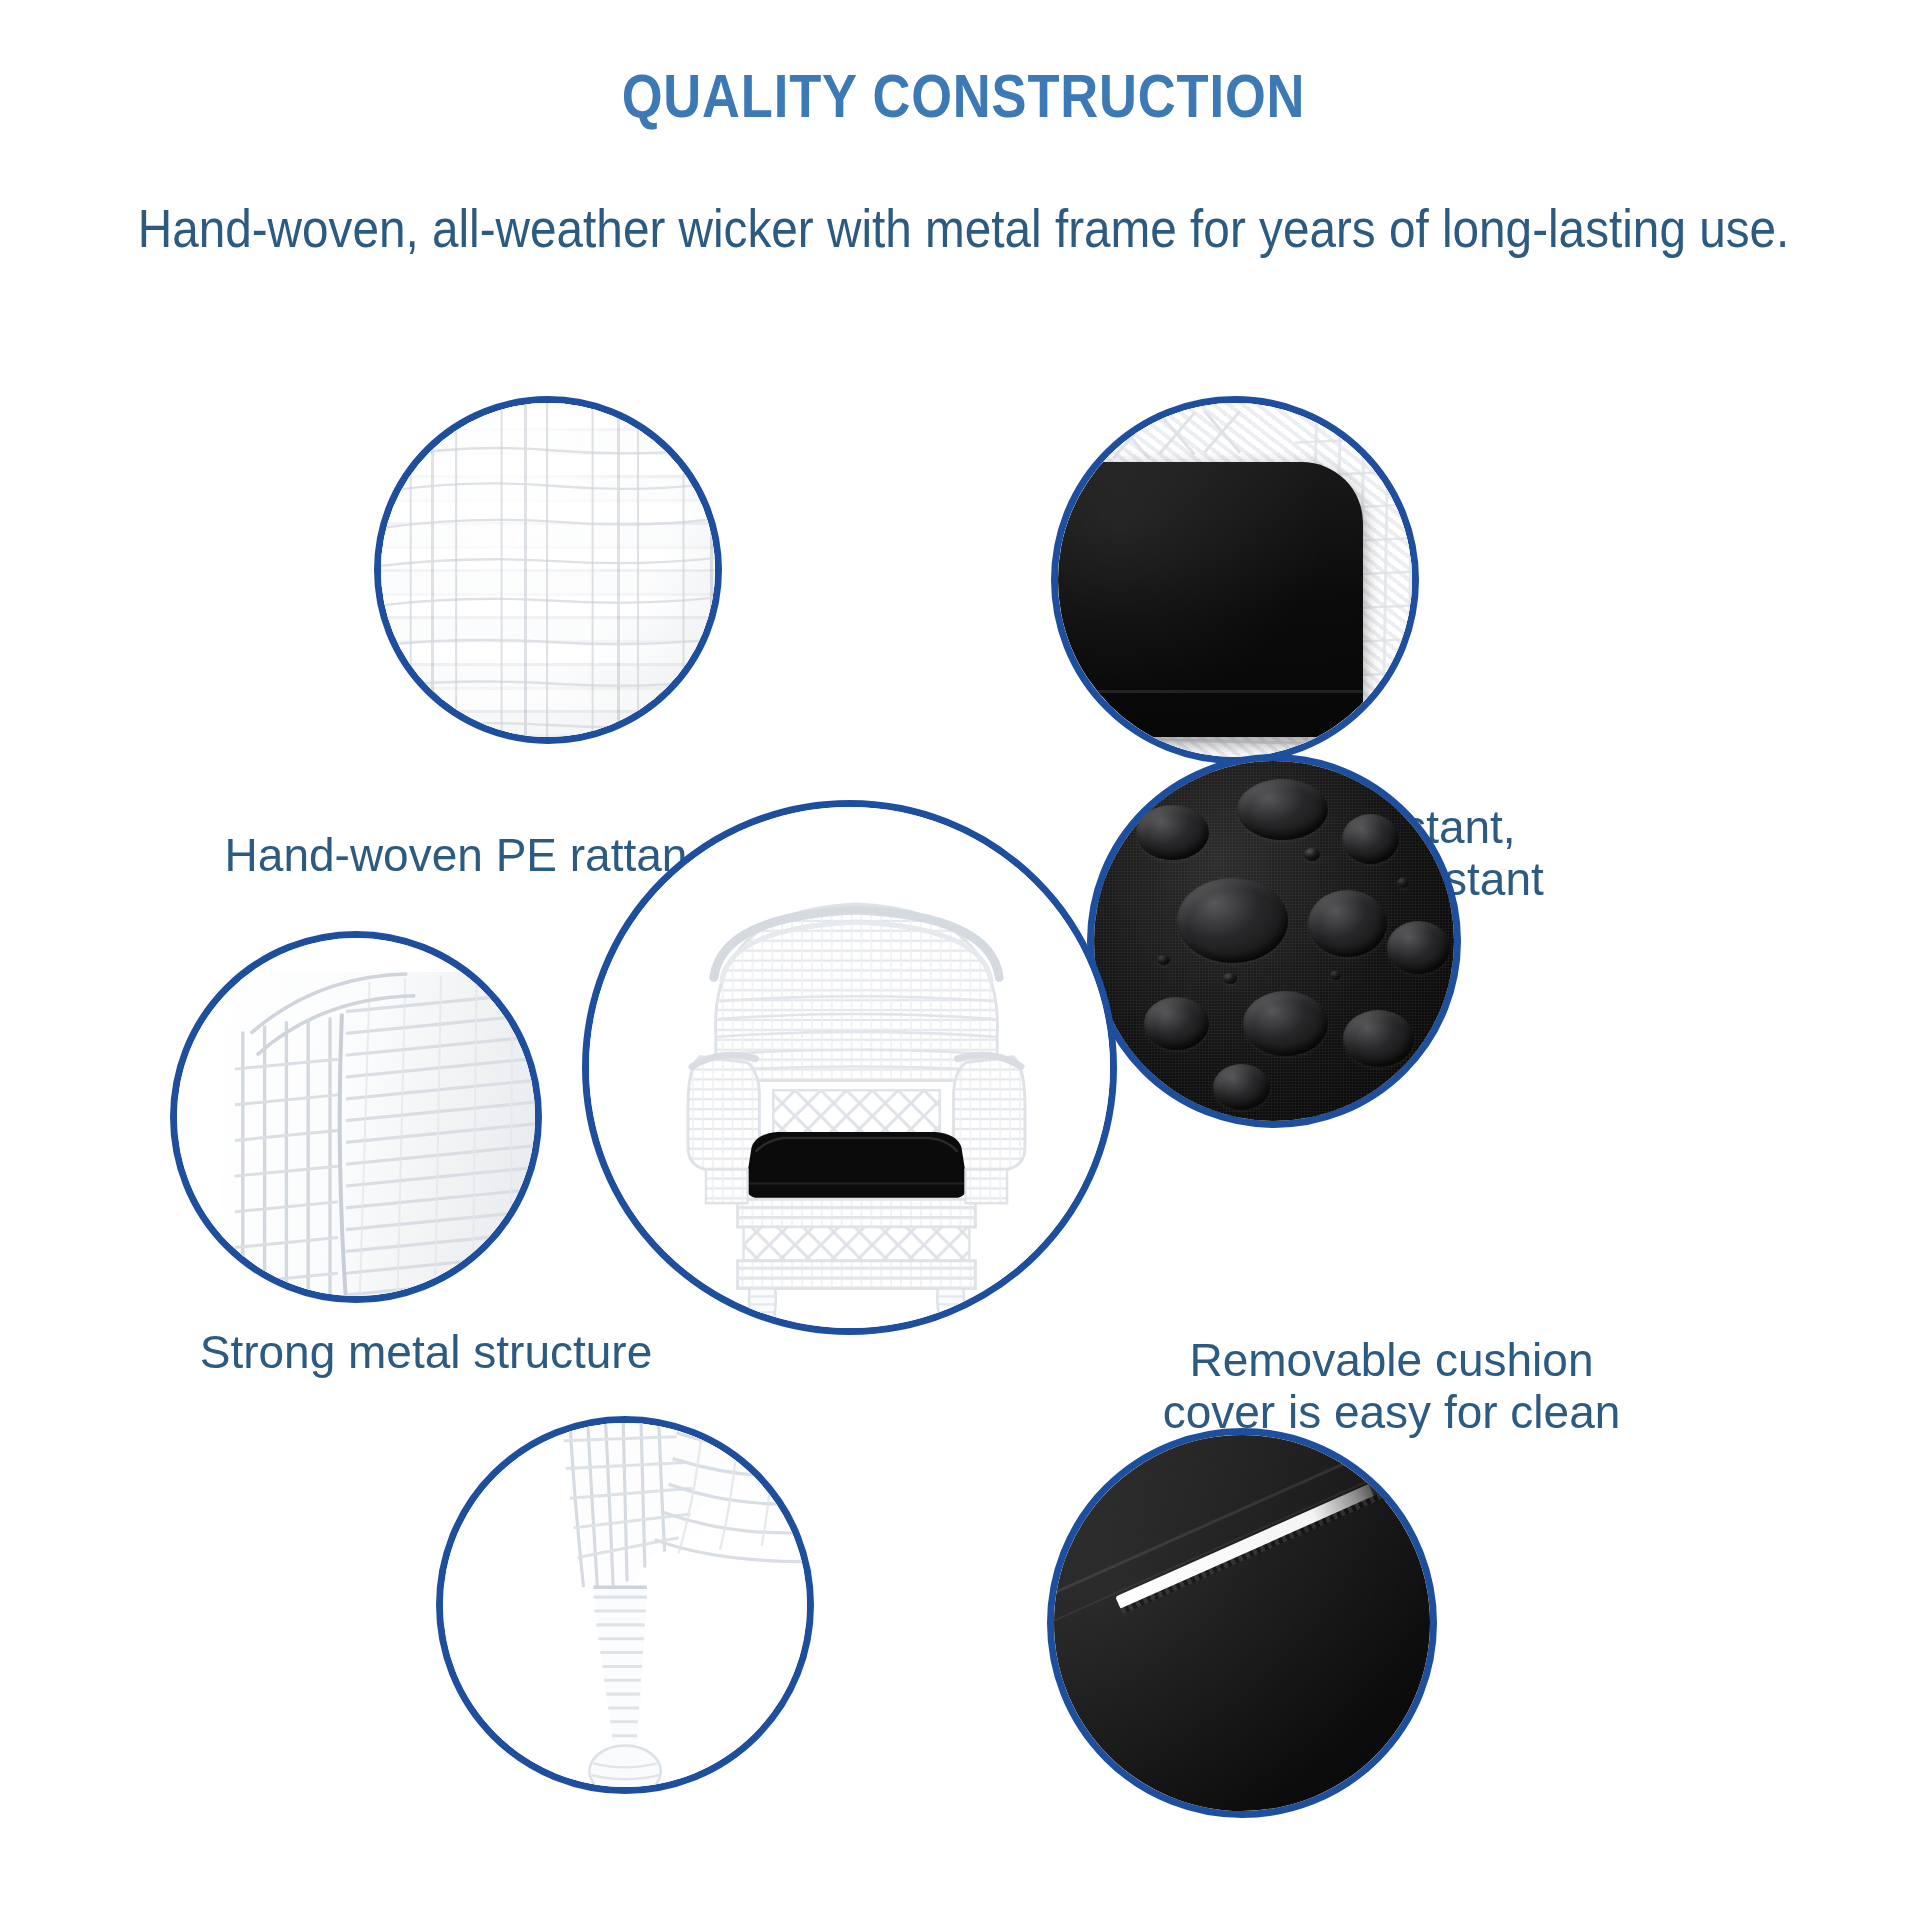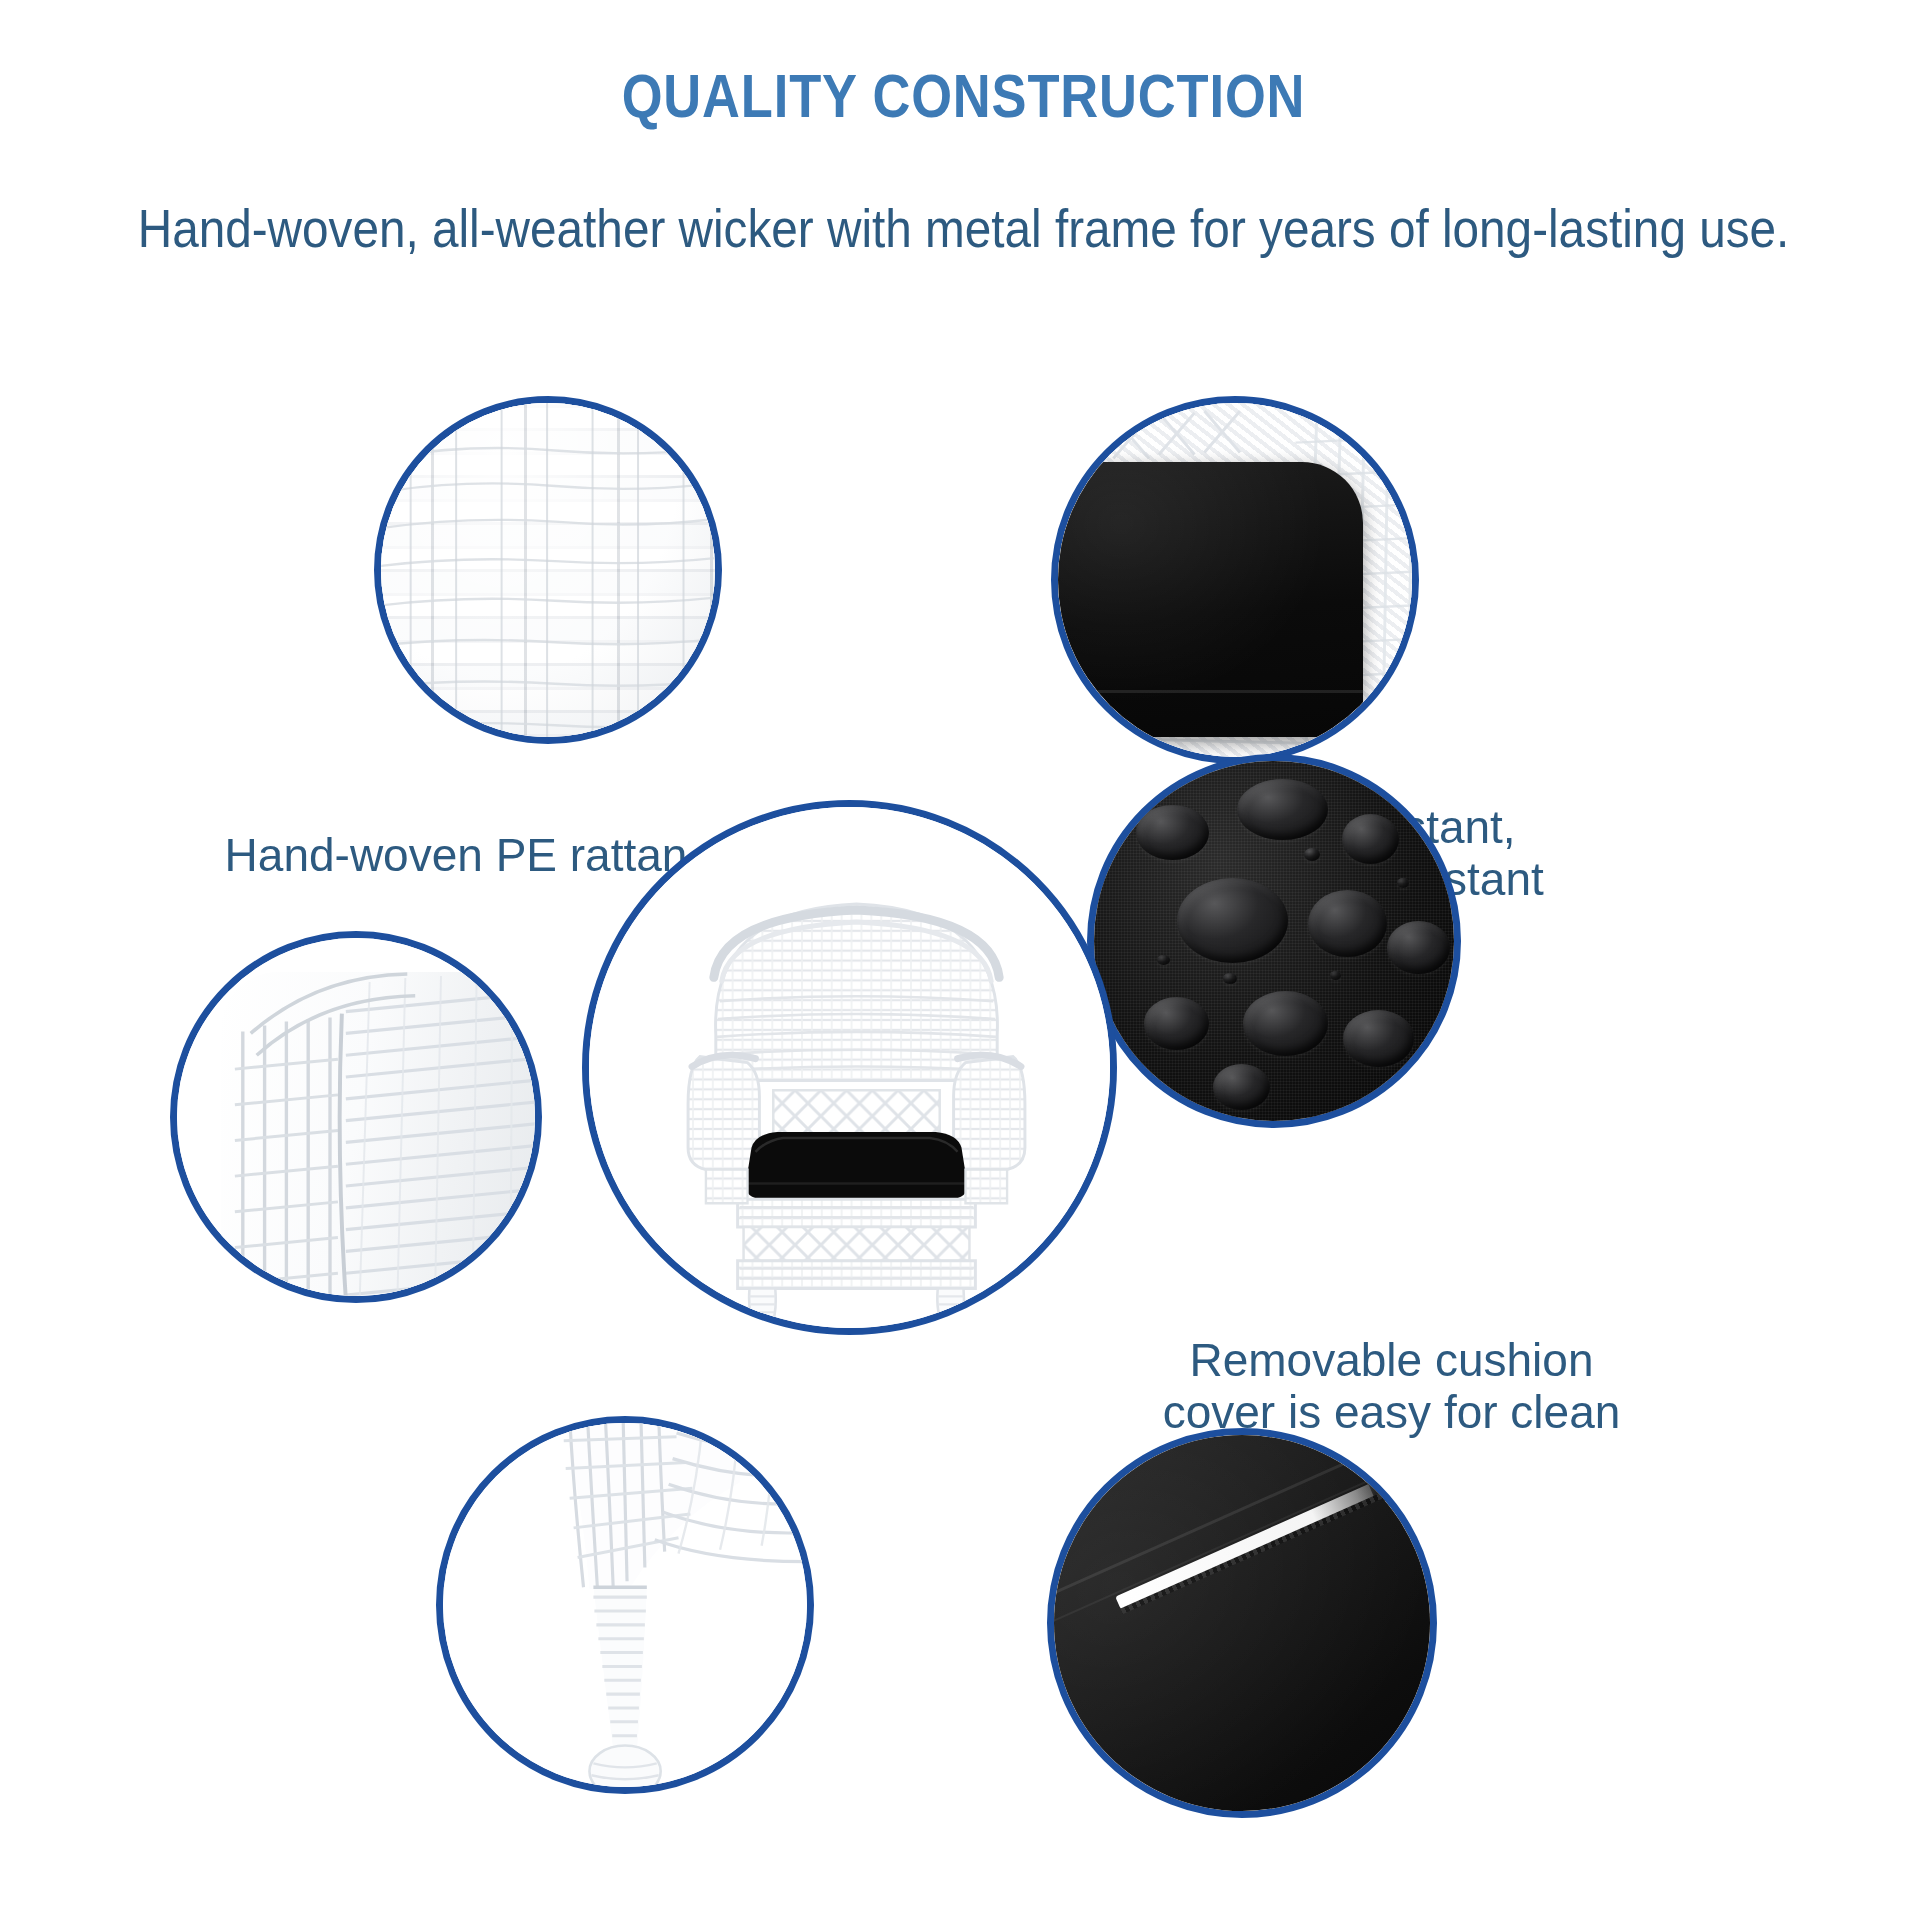--- a/index.html
+++ b/index.html
@@ -254,20 +254,21 @@
           <g stroke="#cfd5db" stroke-width="3.6" fill="none">
             <path d="M30,62 Q96,4 188,2"></path>
             <path d="M36,84 Q100,26 196,24"></path>
           </g>
 
           <path d="M122,42 Q116,180 126,330" stroke="#c8ced5" stroke-width="4" fill="none"></path>
         </svg>
       </div>
     </div>
   </div>
+  <div class="cap" style="left:109px;top:1327px;width:634px;">Strong metal structure</div>
 
   <div class="circ" style="left:1087px;top:754px;width:374px;height:374px;">
     <div class="inner">
       <div class="fabric-black"></div>
       <div class="fabric-tex"></div>
       <div class="drop" style="left:42px;top:44px;width:73px;height:55px;"></div>
       <div class="drop" style="left:143px;top:18px;width:91px;height:61px;"></div>
       <div class="drop" style="left:248px;top:53px;width:57px;height:50px;"></div>
       <div class="drop" style="left:83px;top:117px;width:111px;height:85px;"></div>
       <div class="drop" style="left:214px;top:129px;width:79px;height:67px;"></div>

